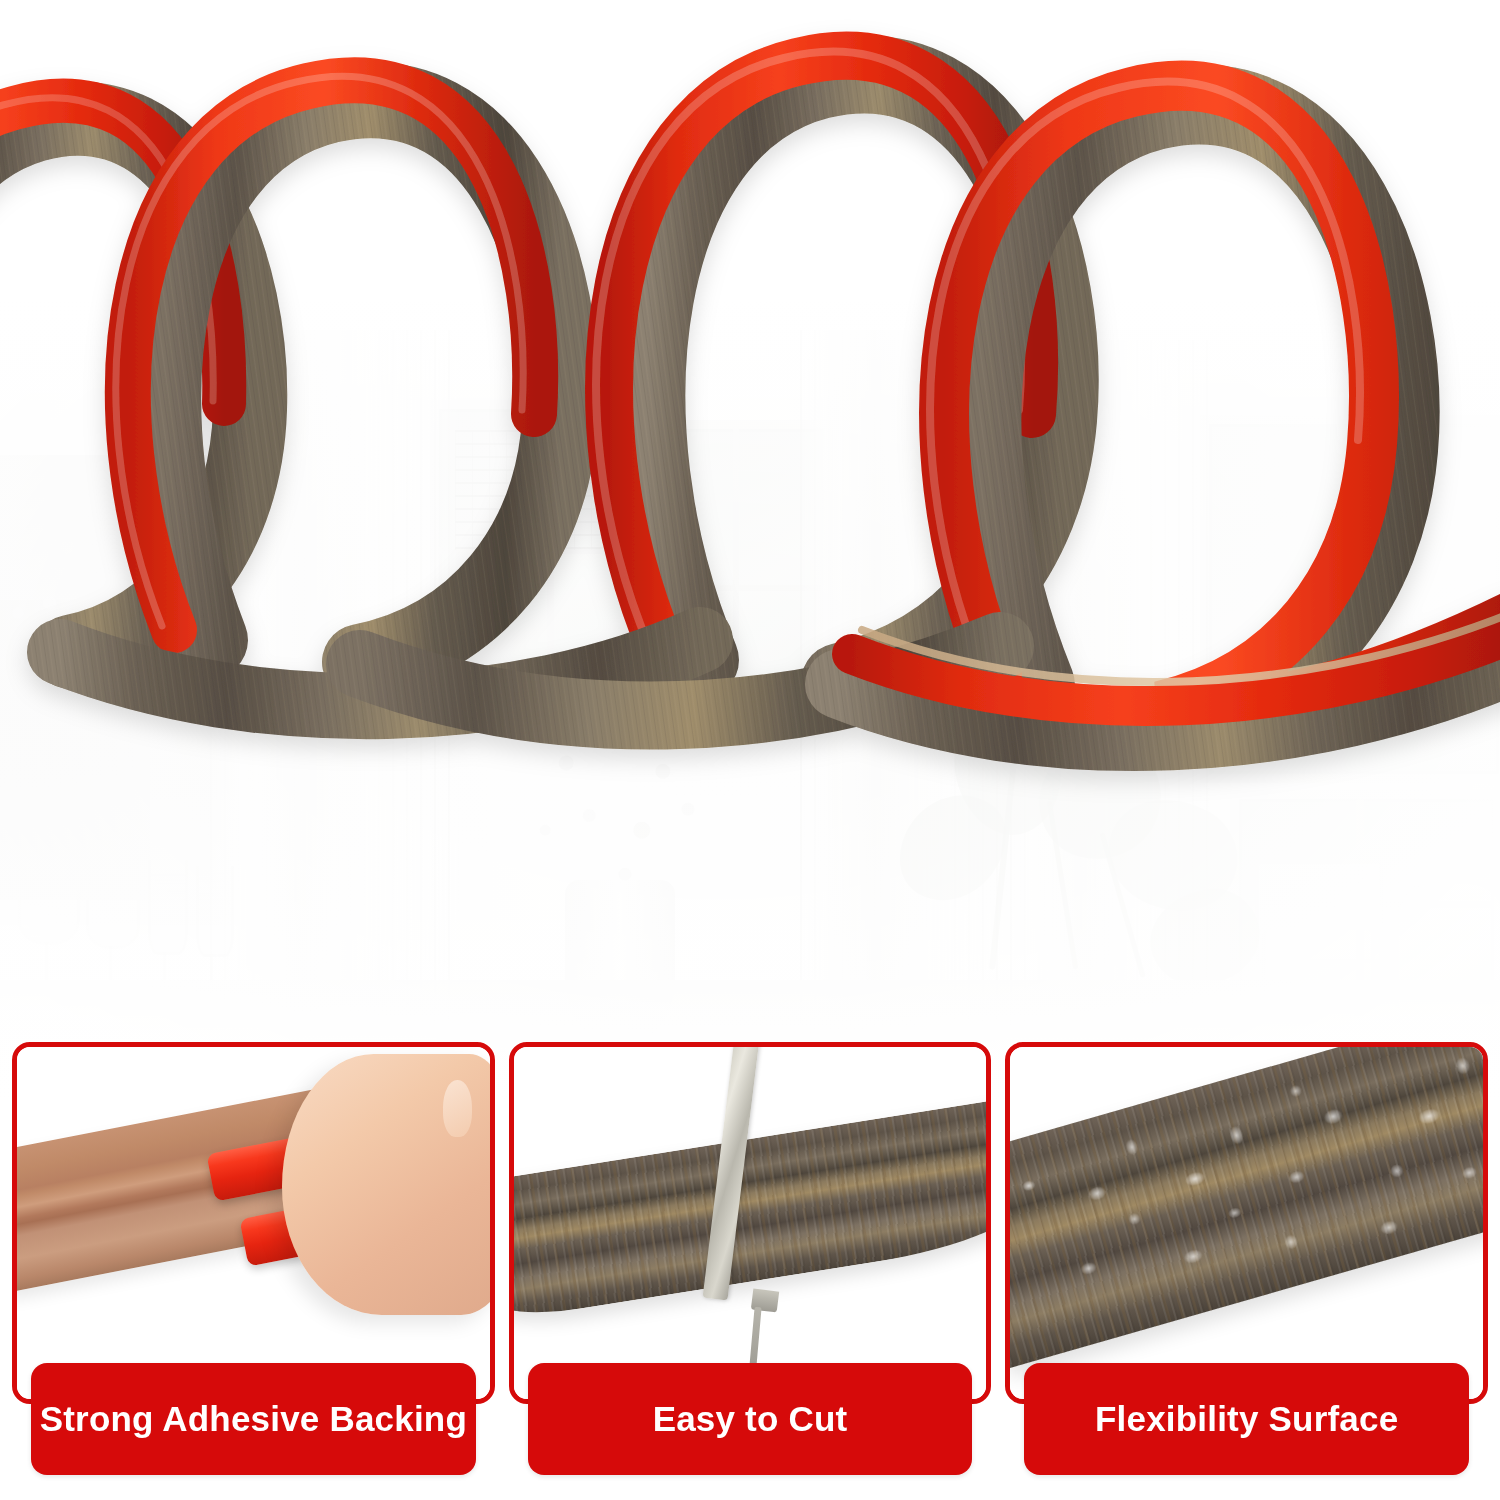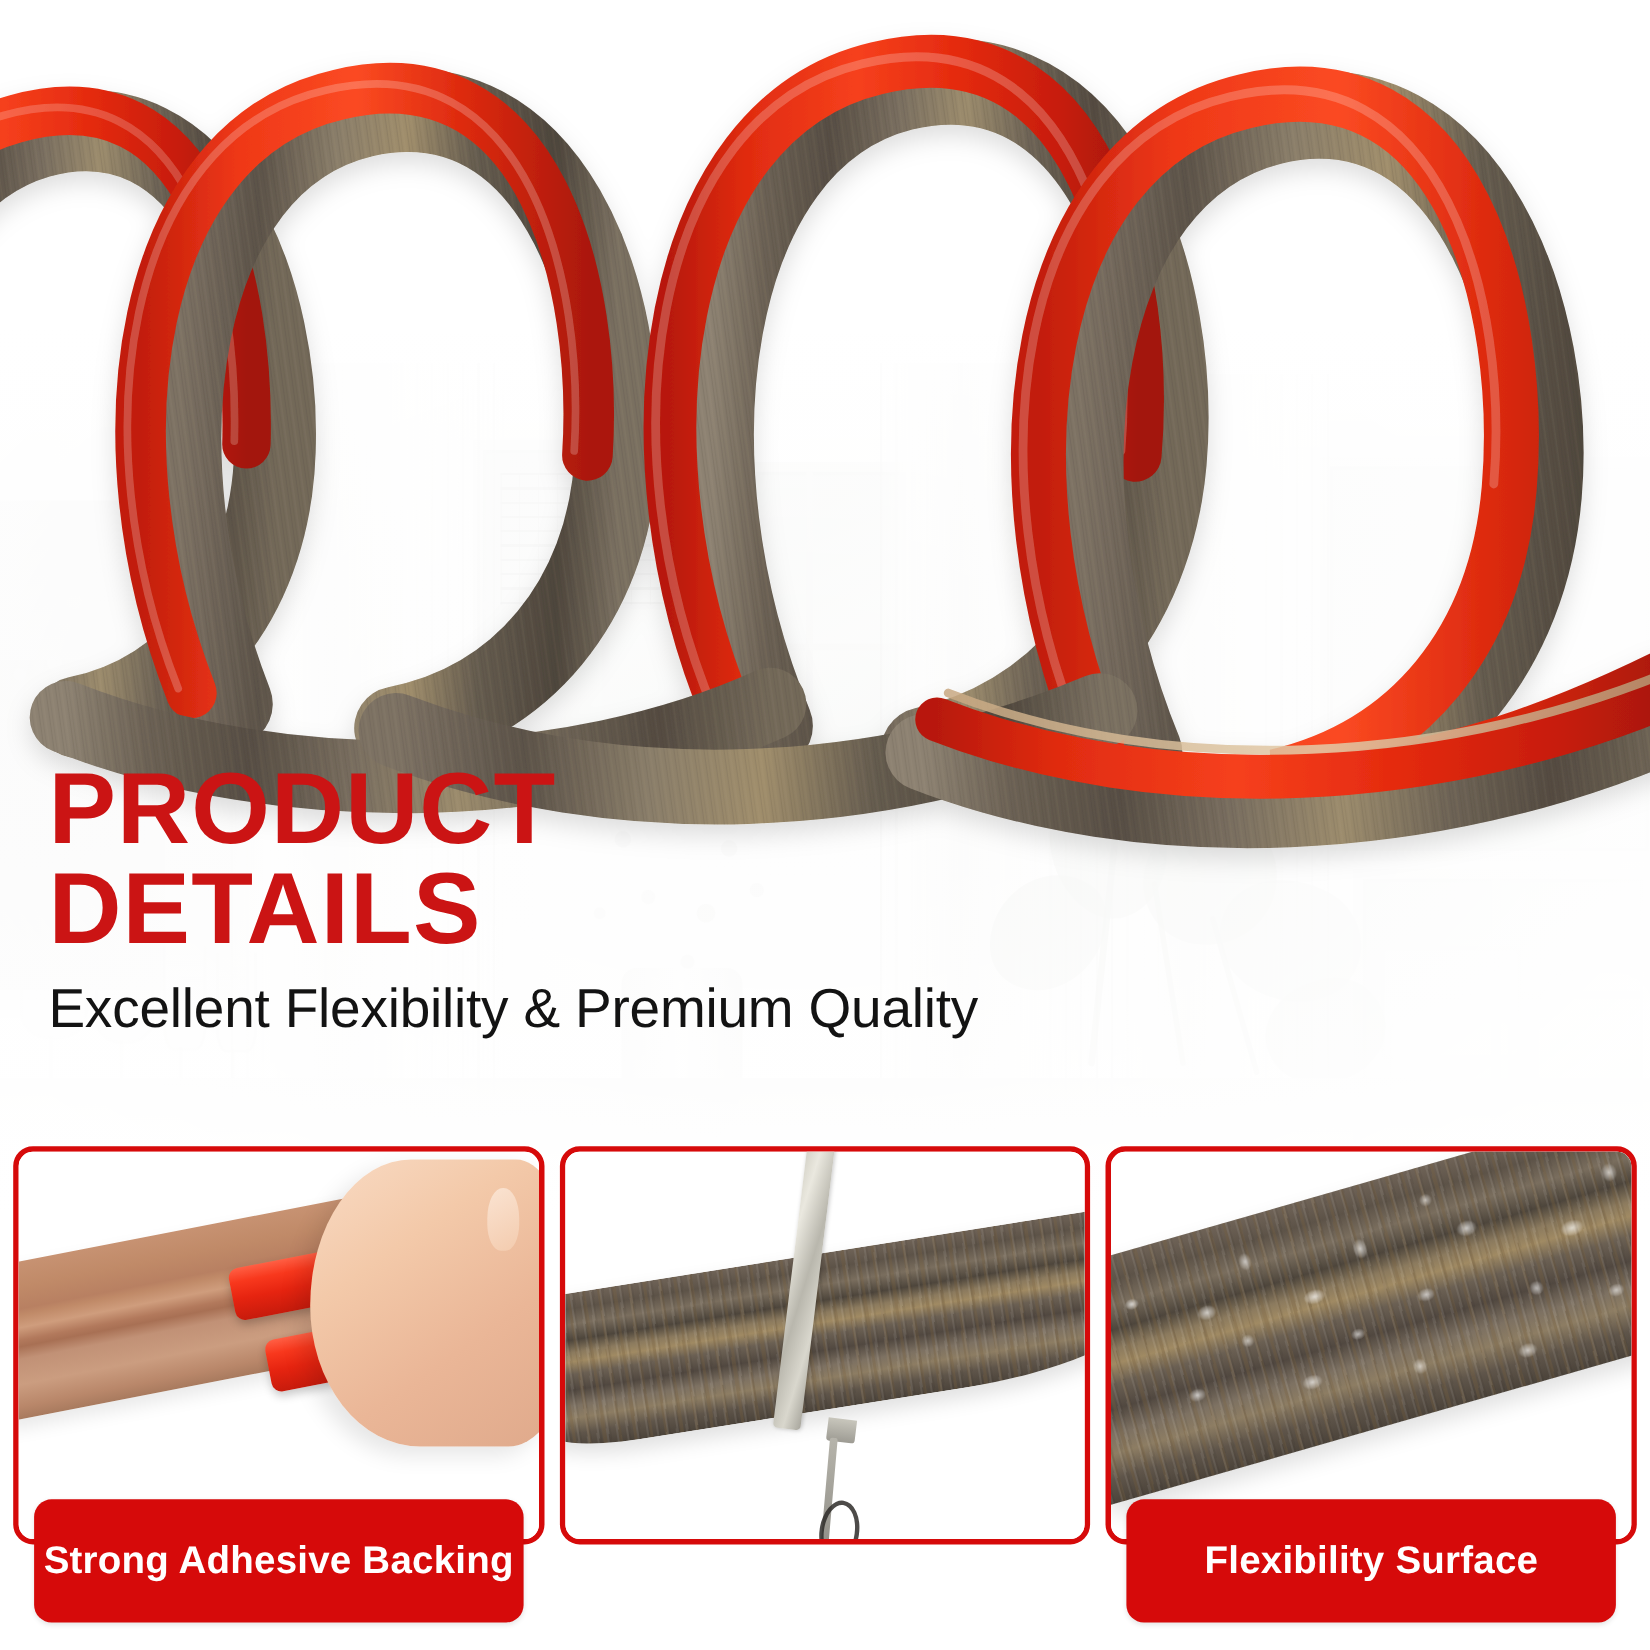--- a/index.html
+++ b/index.html
@@ -494,27 +494,20 @@
 
           <path d="M 840,744 C 1040,822 1300,812 1520,716" fill="none" stroke="url(#woodBand)" stroke-width="70" stroke-linecap="round"></path>
           <path d="M 840,744 C 1040,822 1300,812 1520,716" fill="none" stroke="url(#grain)" stroke-width="70" stroke-linecap="round" opacity="0.5"></path>
           <path d="M 852,714 C 1052,792 1310,782 1530,686" fill="none" stroke="url(#redLiner)" stroke-width="40" stroke-linecap="round"></path>
           <path d="M 862,690 C 1062,768 1318,758 1538,662" fill="none" stroke="url(#tanEdge)" stroke-width="8" stroke-linecap="round" opacity="0.85"></path>
         </g>
       </g>
     </svg>
   </div>
 
-  <div class="title-block">
-    <h1 class="headline">
-      <span>PRODUCT</span>
-      <span class="l2">DETAILS</span>
-    </h1>
-    <p class="subhead">Excellent Flexibility &amp; Premium Quality</p>
-  </div>
 
   <div class="features">
 
     <div class="feature">
       <div class="photo">
         <div class="p1-strip"></div>
         <div class="p1-liner a"></div>
         <div class="p1-liner b"></div>
         <div class="p1-hand">
           <div class="p1-thumbnail"></div>
@@ -524,20 +517,21 @@
     </div>
 
     <div class="feature">
       <div class="photo">
         <div class="p2-strip wood curve"></div>
         <div class="p2-blade"></div>
         <div class="p2-blade-tip"></div>
         <div class="p2-blade2"></div>
         <div class="p2-handle"></div>
       </div>
+      <div class="caption">Easy to Cut</div>
     </div>
 
     <div class="feature">
       <div class="photo">
         <div class="p3-strip wood">
           <div class="p3-drops"></div>
         </div>
       </div>
       <div class="caption">Flexibility Surface</div>
     </div>

